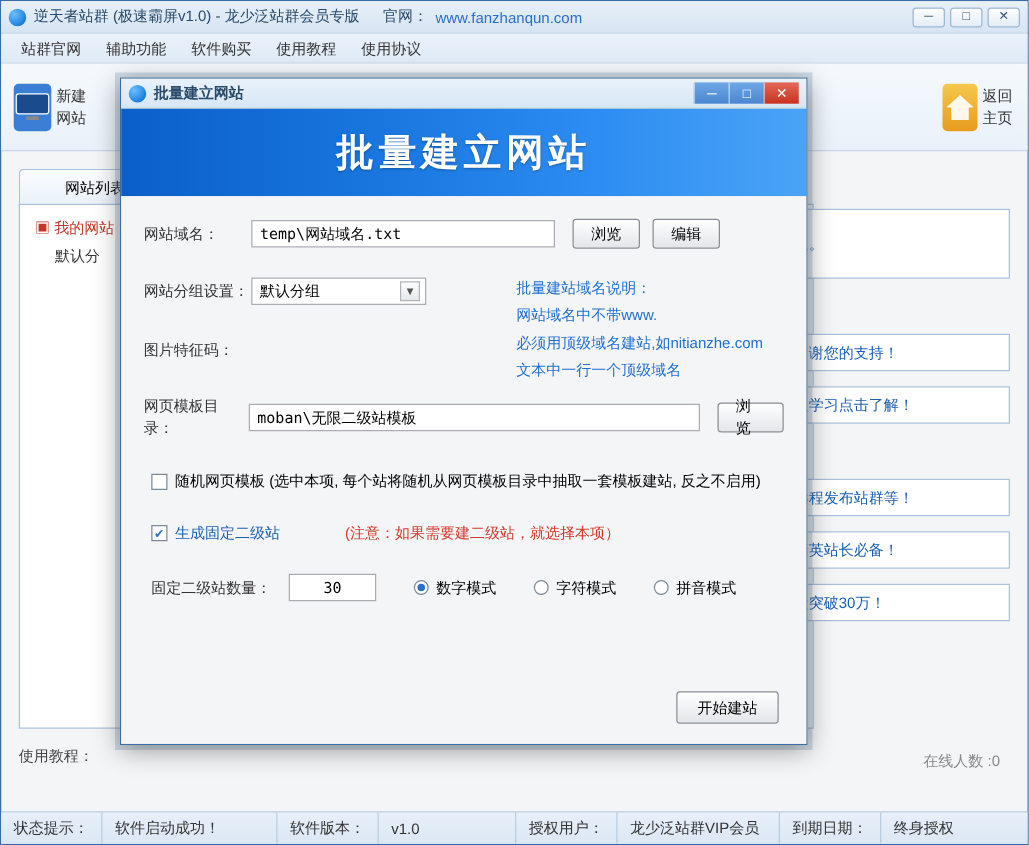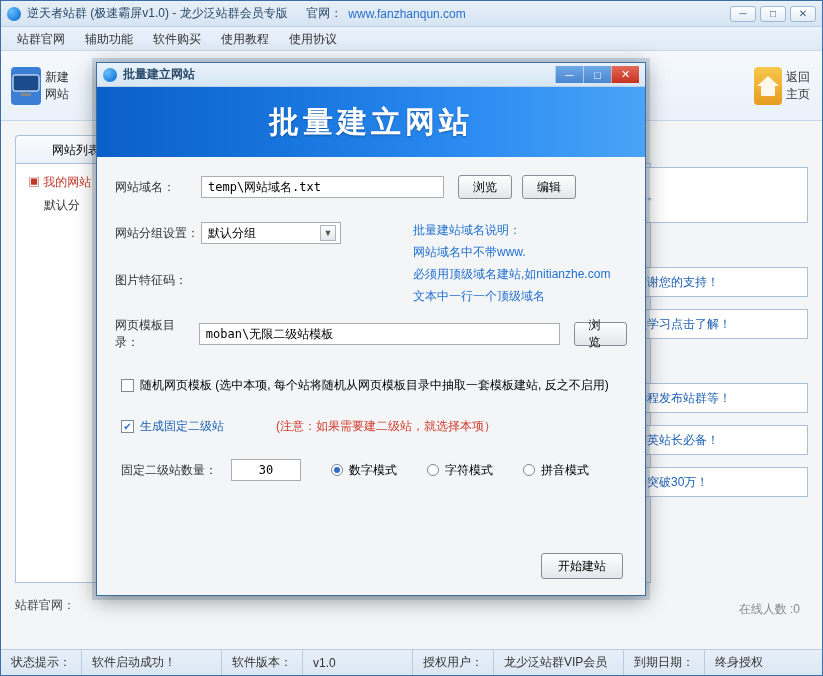--- a/index.html
+++ b/index.html
@@ -299,21 +299,21 @@
     <div style="height:20px"></div>
     <div class="right-item">谢谢您的支持！</div>
     <div class="right-item">员学习点击了解！</div>
     <div style="height:20px"></div>
     <div class="right-item">远程发布站群等！</div>
     <div class="right-item">精英站长必备！</div>
     <div class="right-item">量突破30万！</div>
   </div>
 
   <div class="work-thread">
-    <span>站群官网：</span>
+    <span>使用教程：</span>
   </div>
 
   <div class="online-count">在线人数 :0</div>
 
   <div class="statusbar">
     <div class="cell">
       <span>状态提示：</span>
     </div>
     <div class="cell" style="width:140px">软件启动成功！</div>
     <div class="cell">

